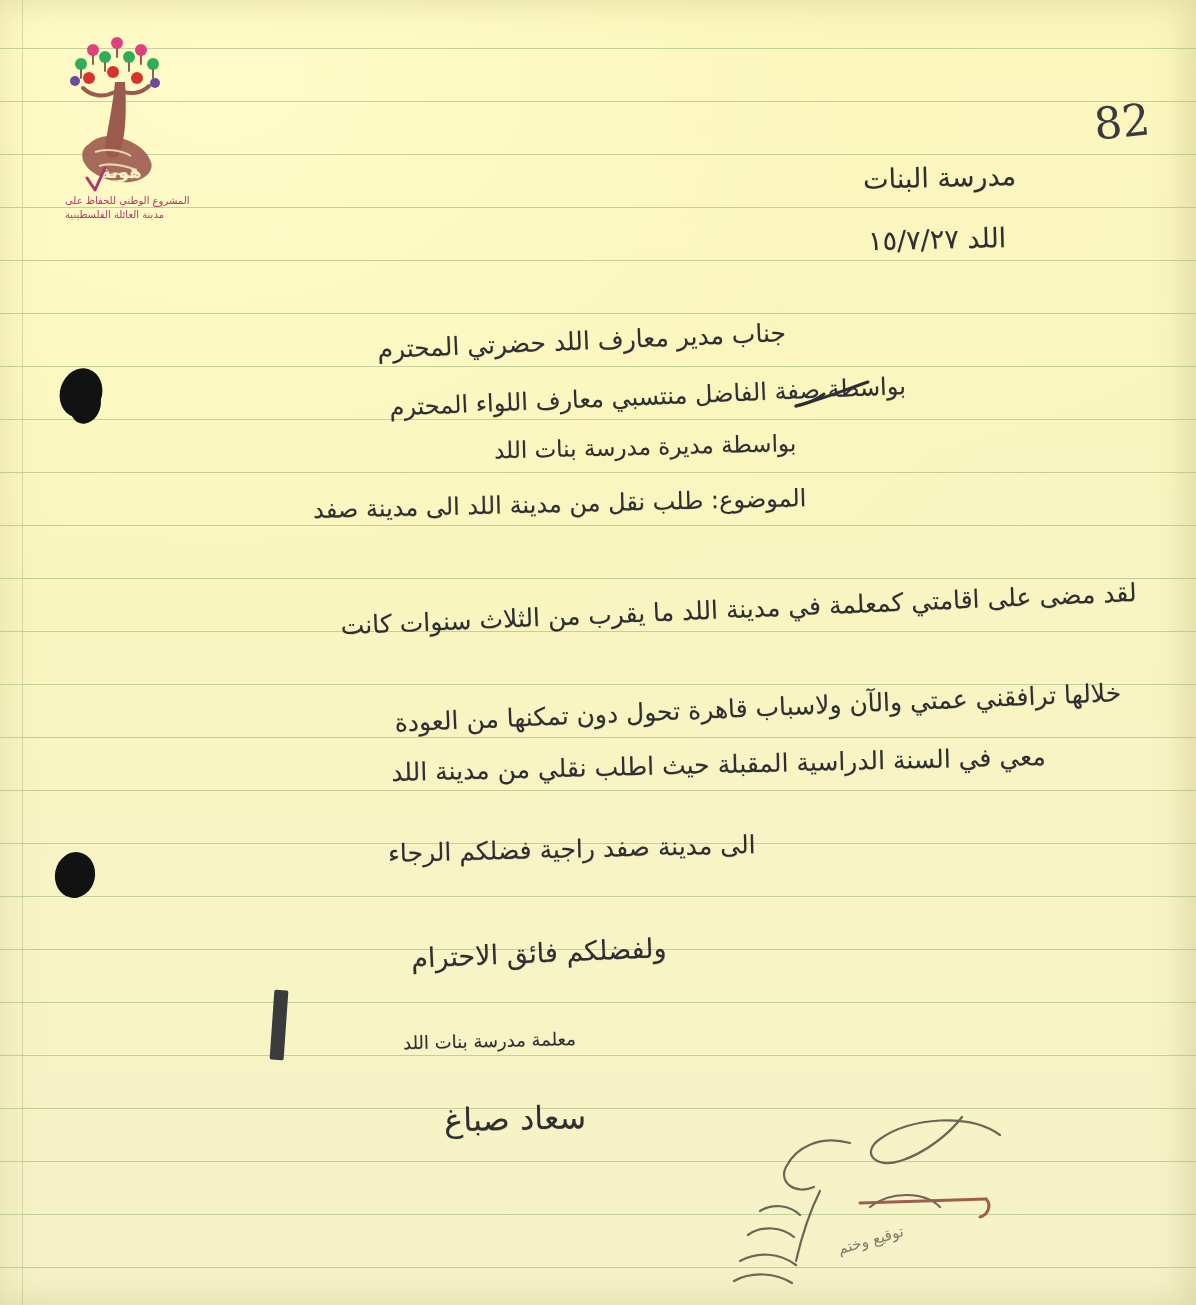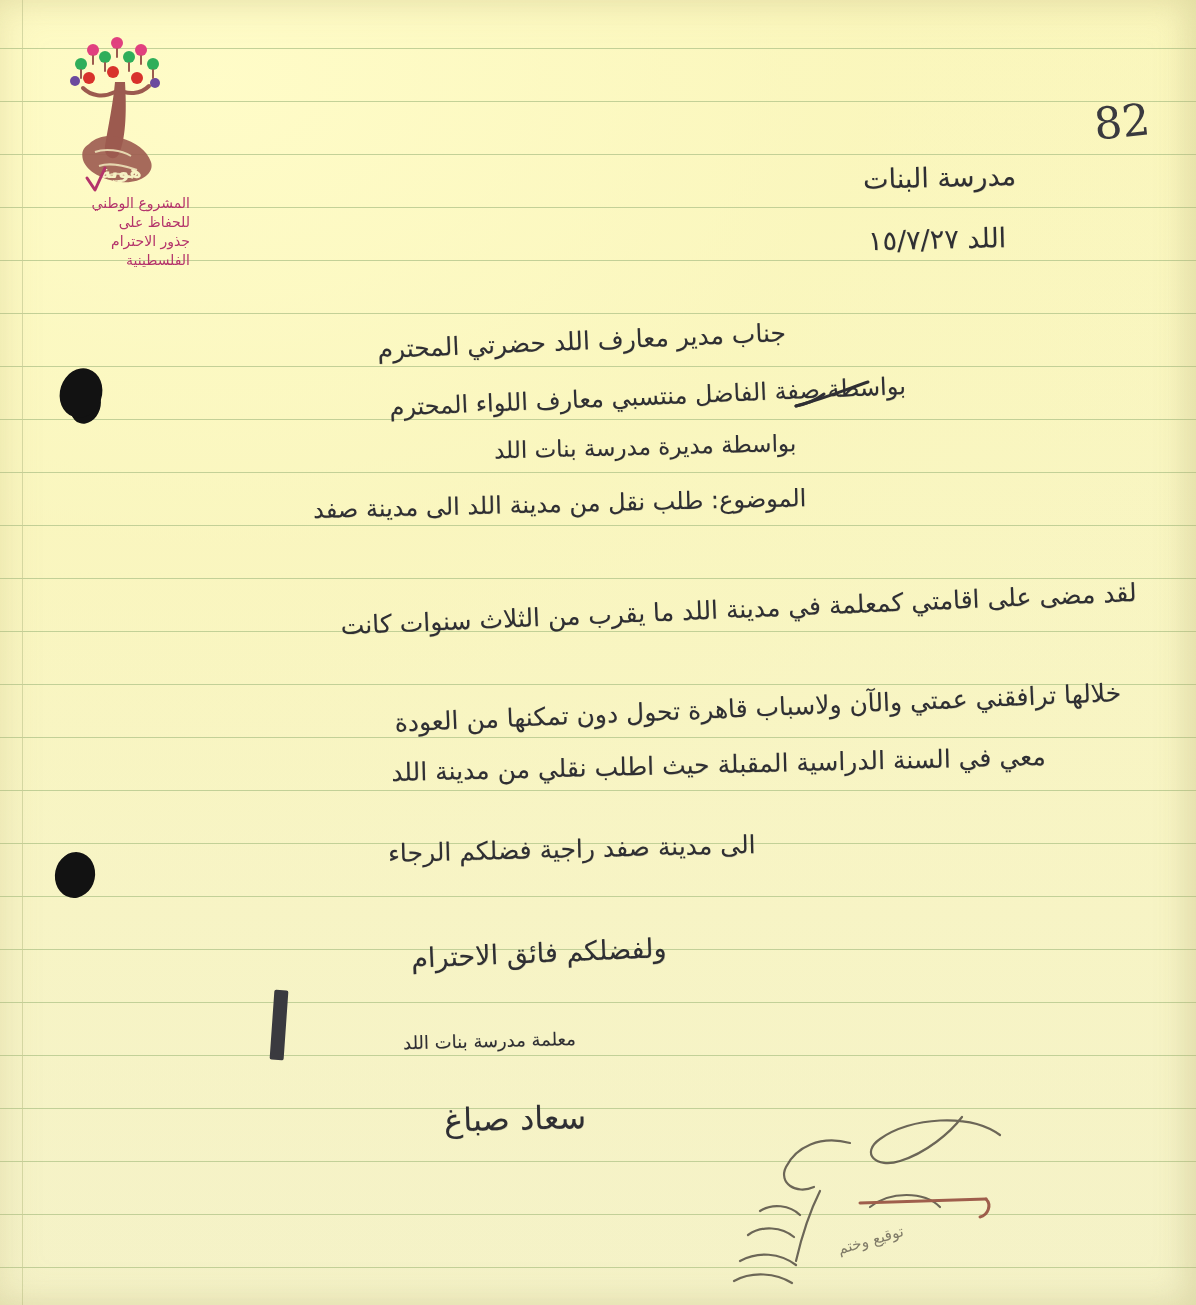--- a/index.html
+++ b/index.html
@@ -63,22 +63,22 @@
     top: 26px;
     width: 135px;
     height: 200px;
   }
   .logo svg { display: block; }
   .logo-caption {
     position: absolute;
     left: 10px;
     top: 168px;
     width: 125px;
-    text-align: right;
-    font-size: 14px;
+    text-align: left;
+    font-size: 10px;
     line-height: 1.35;
     color: #b4336b;
     font-family: "DejaVu Sans", sans-serif;
     direction: rtl;
   }
   
   .hw {
     position: absolute;
     color: #2f2f33;
     direction: rtl;
@@ -212,21 +212,21 @@
 
       <path d="M34 118 C42 110, 56 108, 66 112 C80 116, 92 124, 96 136 C100 148, 84 158, 66 156 C48 154, 32 146, 28 134 C26 126, 28 122, 34 118 Z" fill="#9c5a4f" opacity="0.9"></path>
       <path d="M40 126 C50 122, 66 124, 76 130 M44 140 C56 136, 70 140, 82 144 M52 150 C60 146, 70 148, 78 152" stroke="#f6f2c4" stroke-width="2" fill="none" opacity="0.8"></path>
 
       <text x="66" y="152" font-family="DejaVu Sans, sans-serif" font-size="18" fill="#f6f2c4" text-anchor="middle" font-weight="bold">هوية</text>
 
       <path d="M32 152 l8 12 l10 -22" stroke="#b4336b" stroke-width="3" fill="none" stroke-linecap="round" stroke-linejoin="round"></path>
     </svg>
     <div class="logo-caption">
       <div>المشروع الوطني للحفاظ على</div>
-      <div>جذور الاحترام الفلسطينية</div>
+      <div>مدينة العائلة الفلسطينية</div>
     </div>
   </div>
 
   <div class="page-number">82</div>
 
   <div class="hw slant" style="right:180px; top:160px; font-size:27px;">مدرسة البنات</div>
   <div class="hw slant" style="right:190px; top:222px; font-size:27px;">اللد ١٥/٧/٢٧</div>
 
   <div class="hw slant2" style="right:410px; top:318px; font-size:25px;">جناب مدير معارف اللد حضرتي المحترم</div>
 

